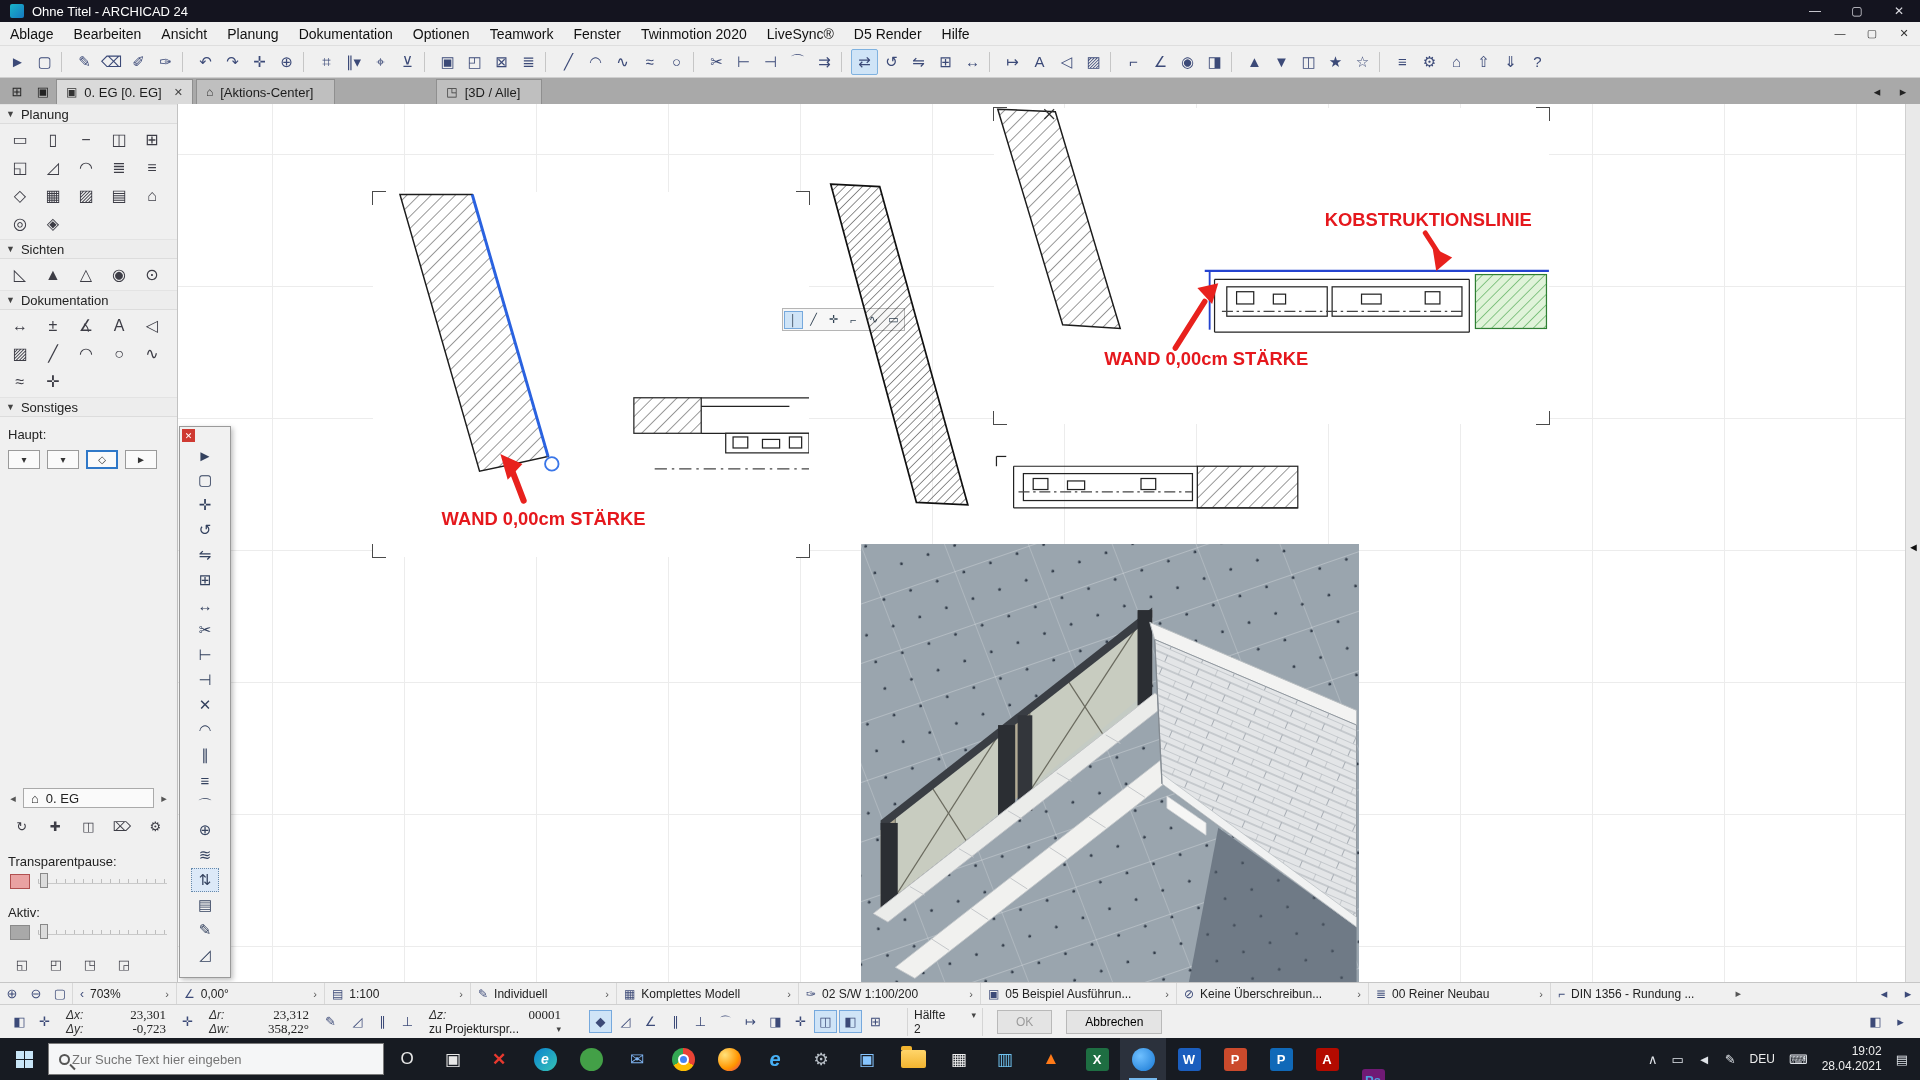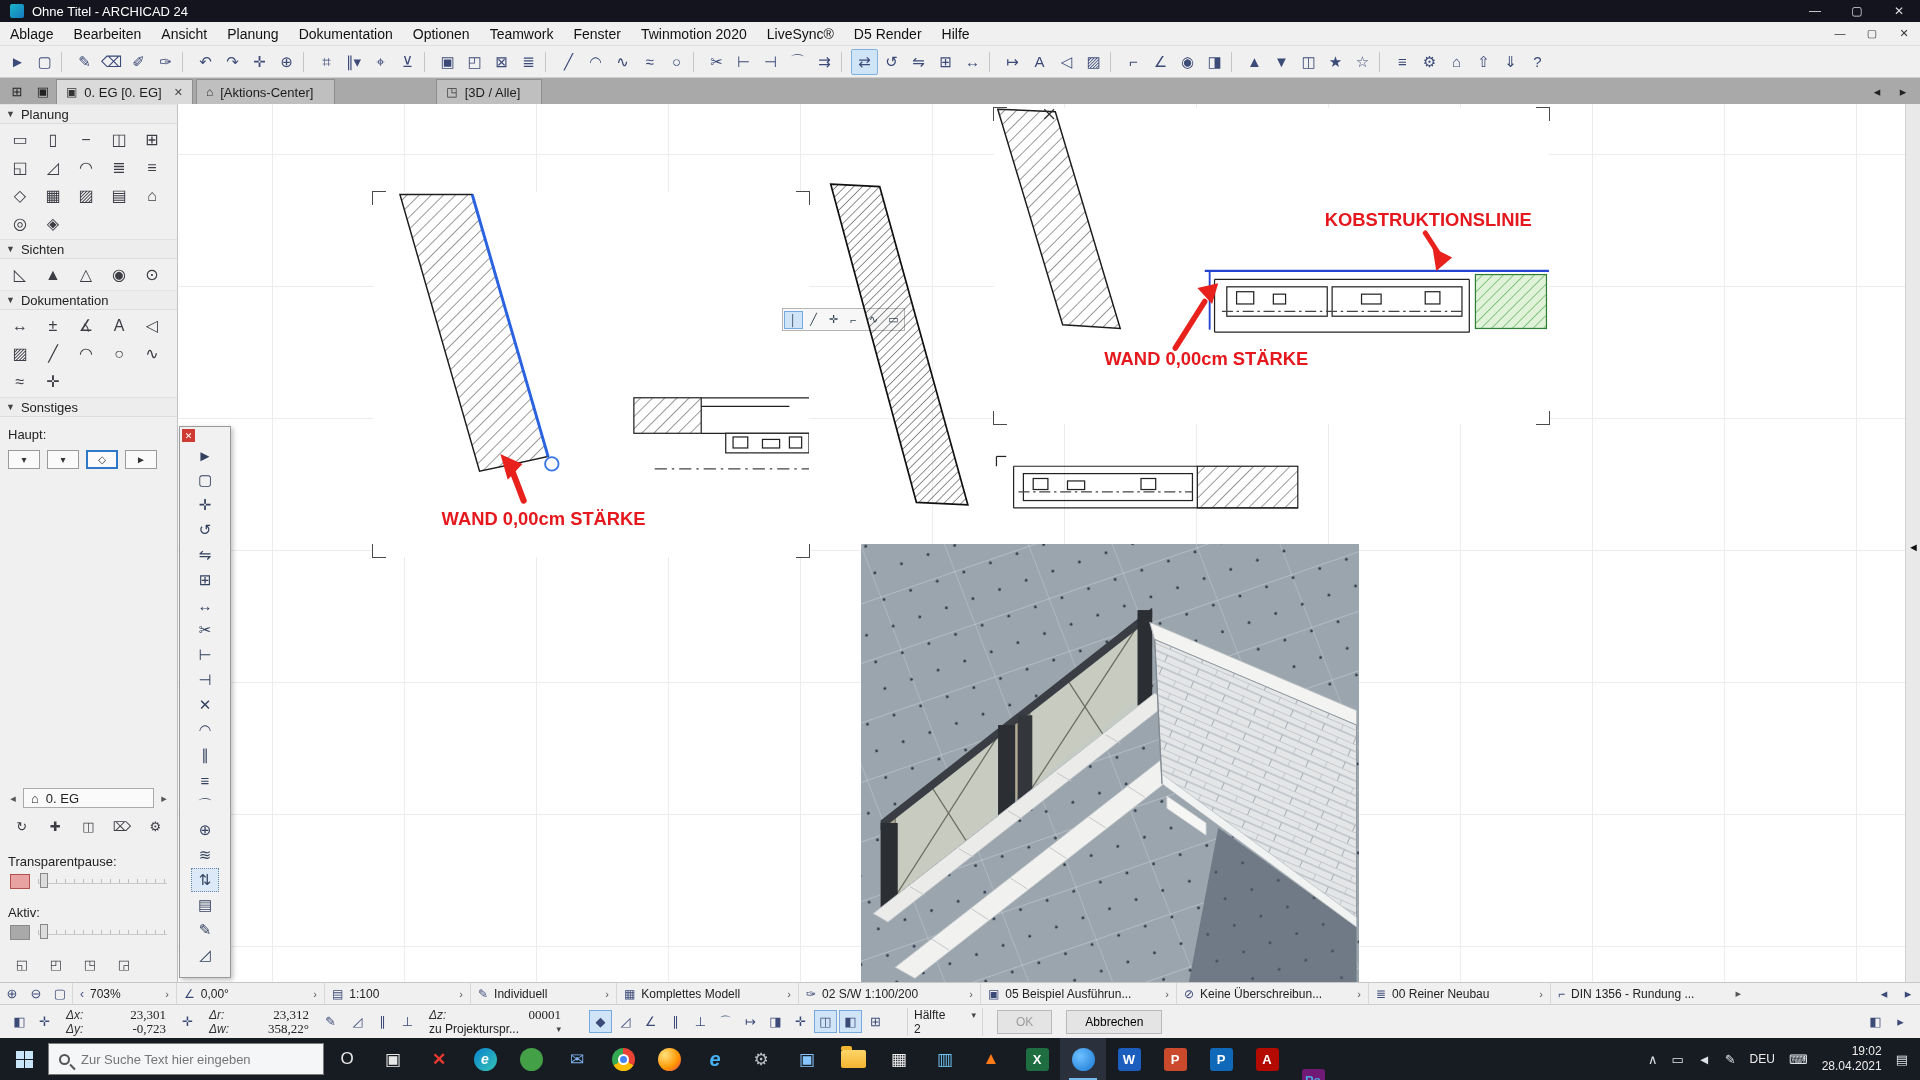--- a/index.html
+++ b/index.html
@@ -141,22 +141,22 @@
   .btn.disabled{color:#9b9b9b;text-align:right;}
   .cright{margin-left:auto;display:flex;gap:2px;}
 
   
   .taskbar{position:absolute;top:1038px;left:0;width:1920px;height:42px;background:#171b22;
     display:flex;align-items:center;color:#eee;}
   .start{width:48px;height:100%;display:flex;align-items:center;justify-content:center;}
   .winlogo{width:17px;height:17px;display:grid;grid-template-columns:8px 8px;
     grid-template-rows:8px 8px;gap:1px;}
   .winlogo i{background:#c9e6f8;display:block;}
-  .tsearch{width:276px;height:32px;background:#f5f6f7;border:1px solid #7a7a7a;display:flex;
-    align-items:center;gap:9px;padding:0 10px;}
+  .tsearch{width:336px;height:32px;background:#f5f6f7;border:1px solid #7a7a7a;display:flex;
+    align-items:center;padding:0 10px;}
   .tsearch input{border:none;outline:none;background:transparent;font-size:13px;color:#444;
     width:100%;font-family:"Liberation Sans",sans-serif;}
   .sglass{width:11px;height:11px;border:2px solid #555;border-radius:50%;position:relative;flex:none;}
   .sglass::after{content:"";position:absolute;width:7px;height:2px;background:#555;
     transform:rotate(45deg);left:8px;top:10px;}
   .apps{display:flex;align-items:center;height:100%;}
   .app{width:46px;height:100%;display:flex;align-items:center;justify-content:center;position:relative;}
   .app .ag{font-size:17px;color:#e8e8e8;display:flex;align-items:center;justify-content:center;}
   .app.activeapp{background:#2b313c;}
   .app.activeapp::after{content:"";position:absolute;bottom:0;left:9px;right:9px;height:2px;background:#76b9ed;}

